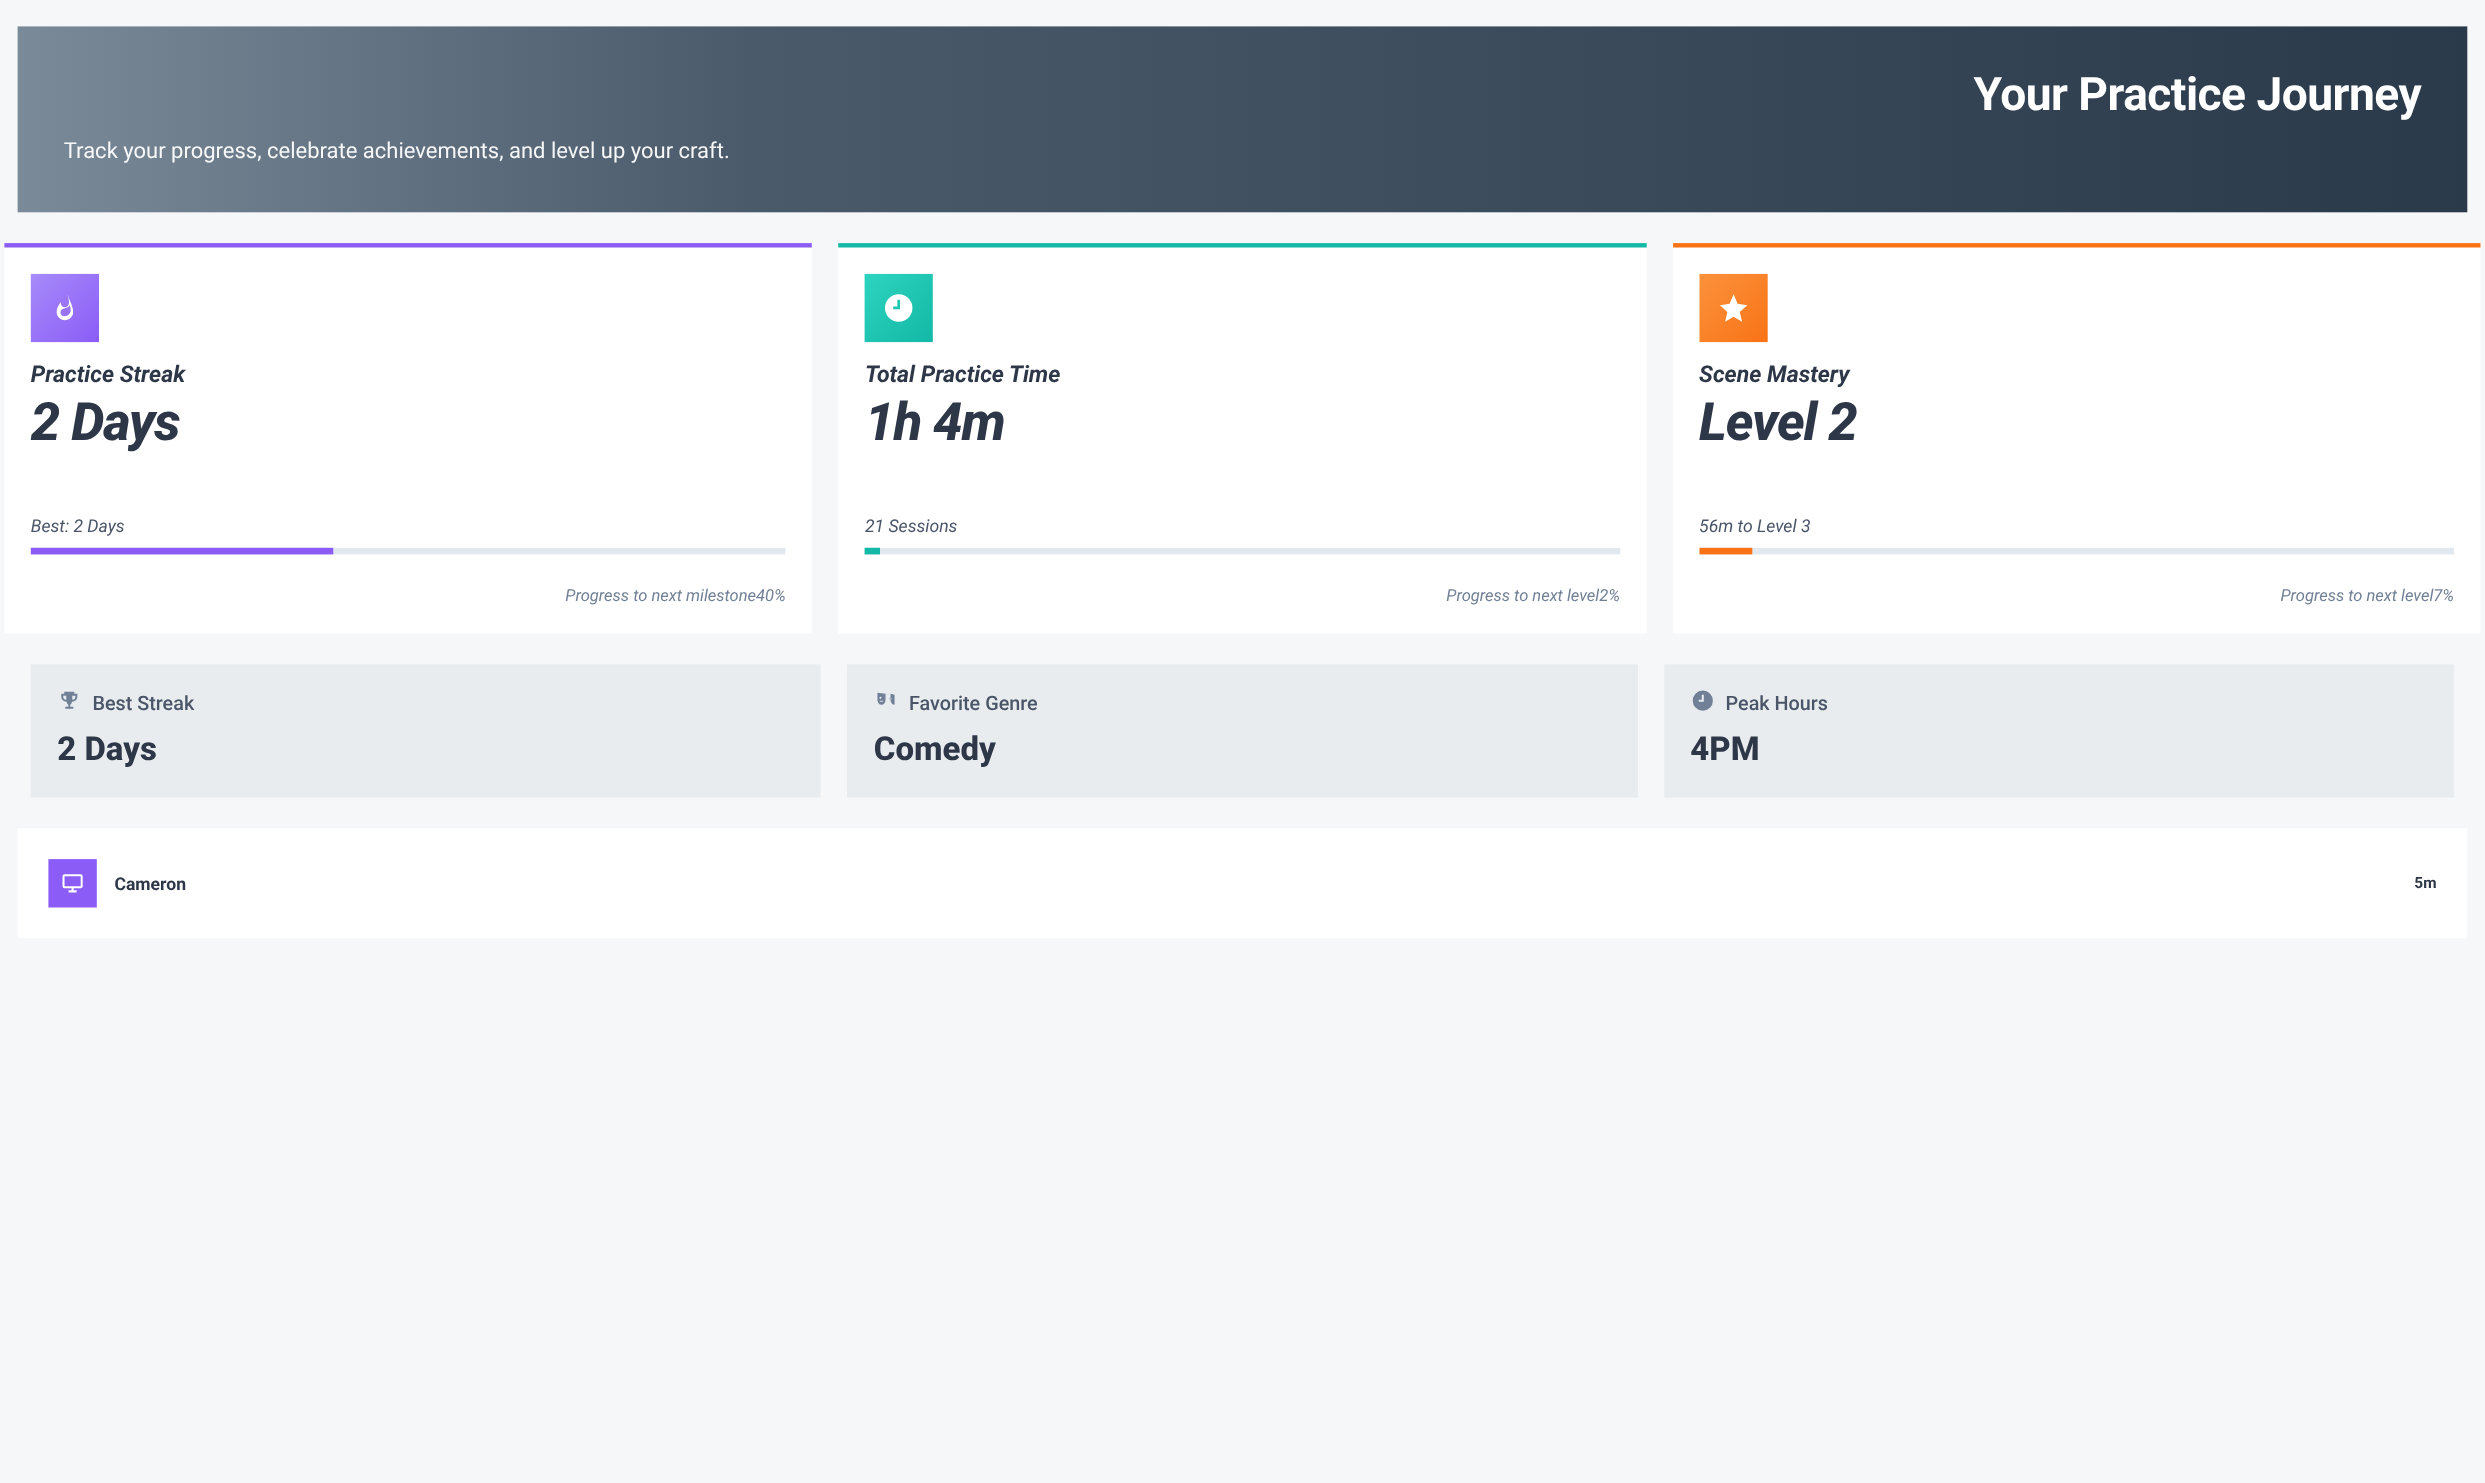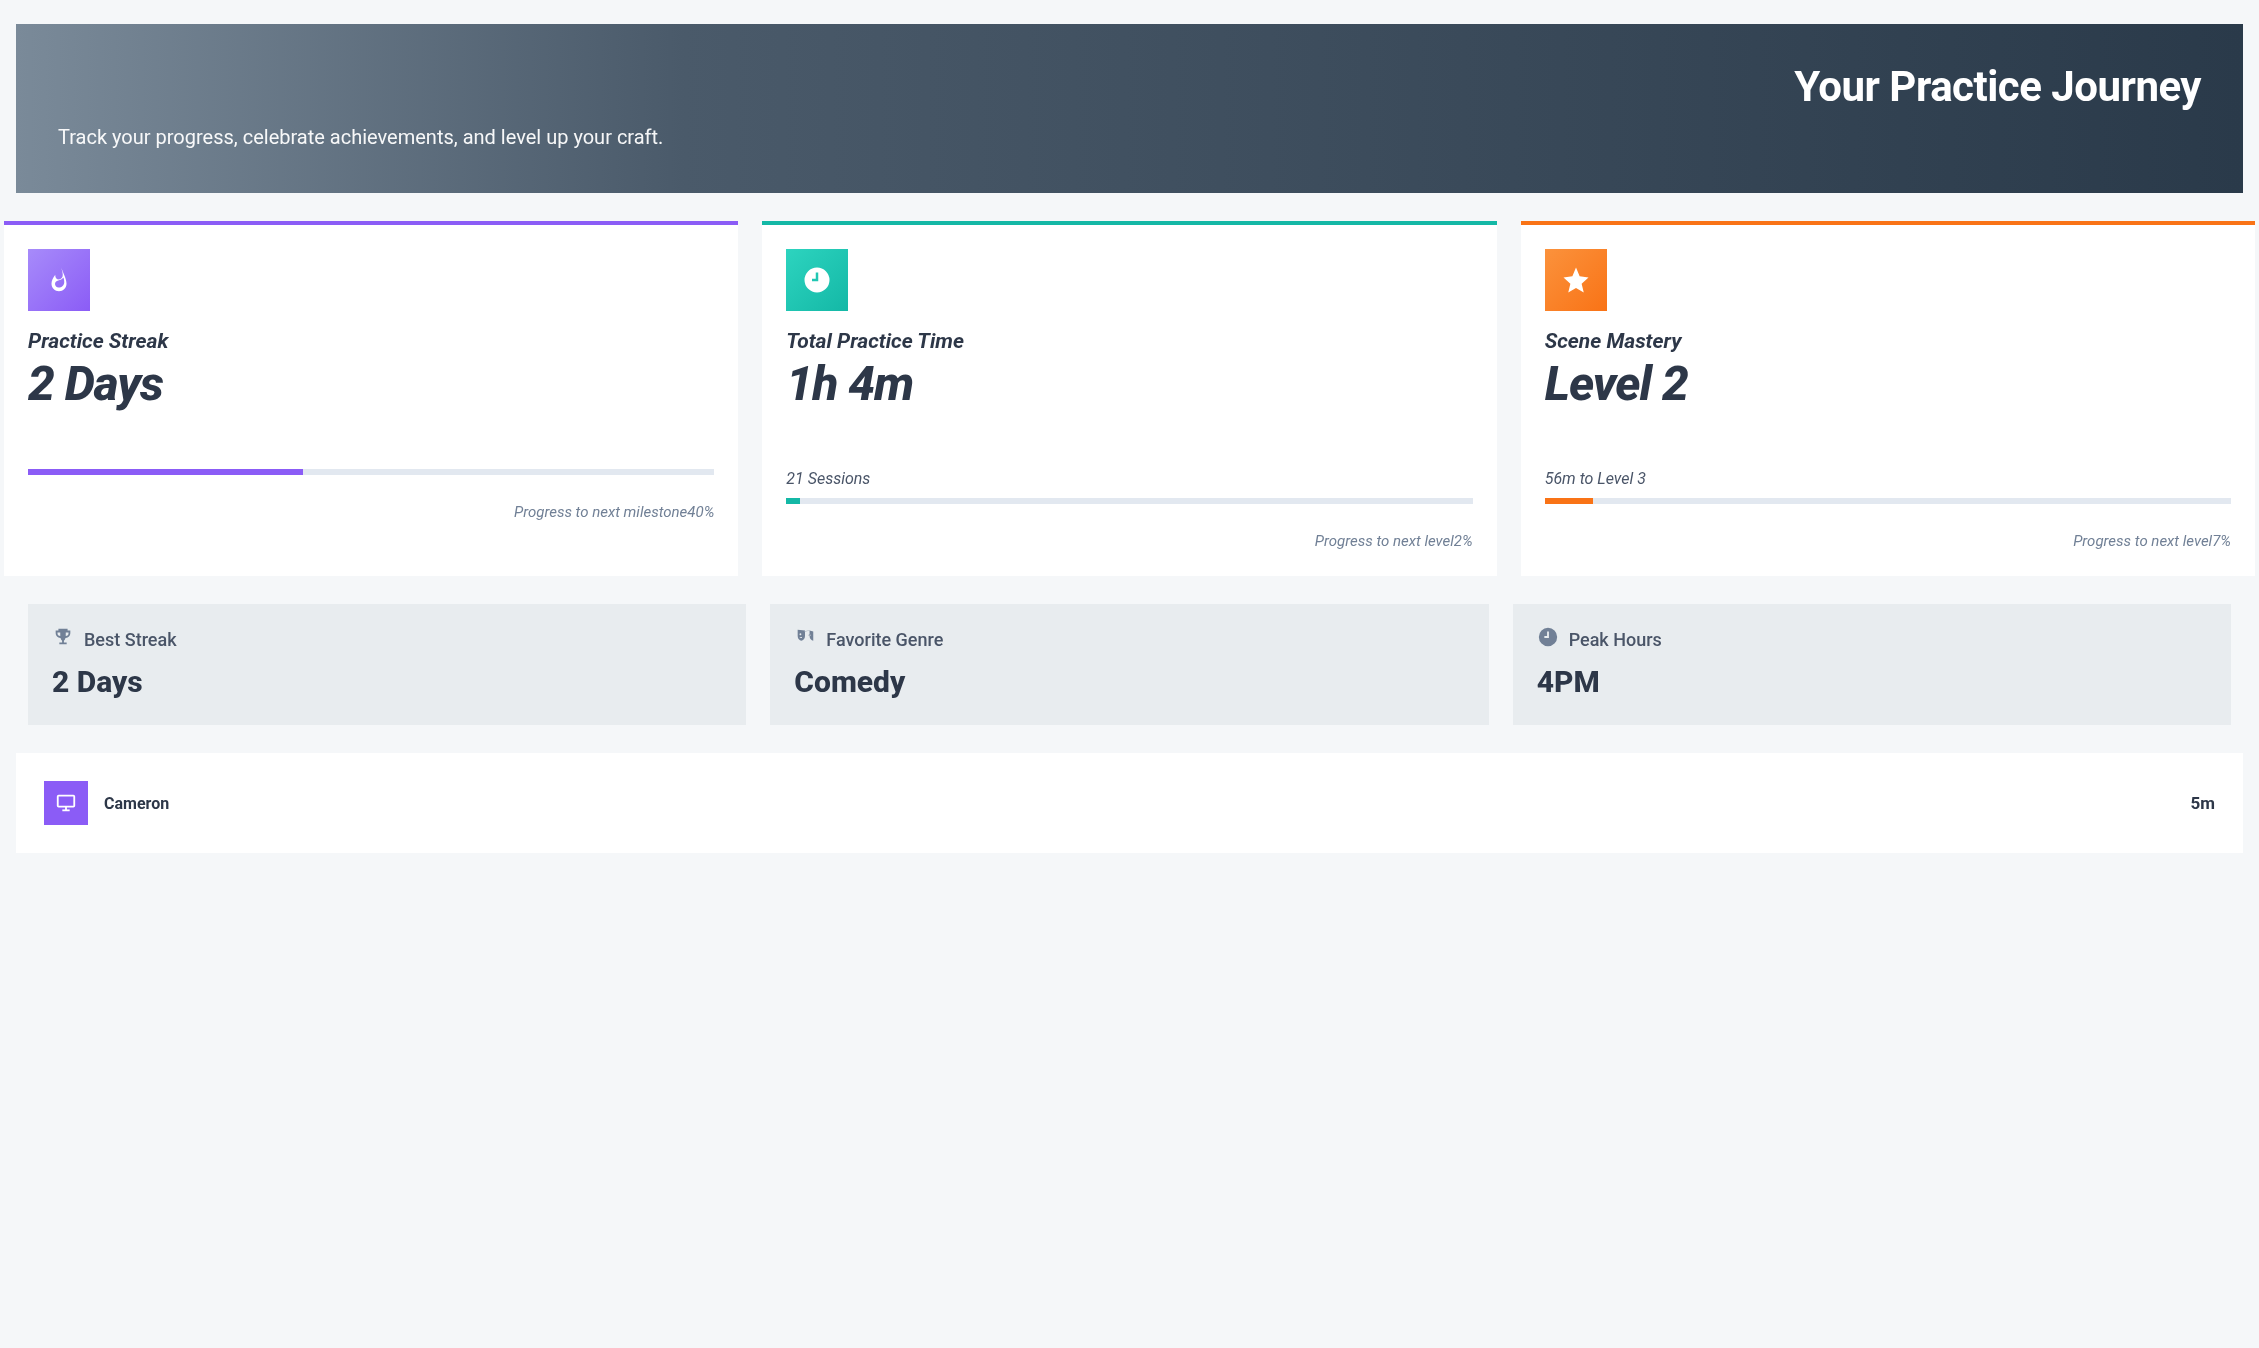--- a/index.html
+++ b/index.html
@@ -157,21 +157,21 @@
   align-items: center;
   justify-content: center;
 }
 .session-icon svg { width: 22px; height: 22px; fill: #fff; stroke: #fff; }
 .session-title {
   font-size: 16px;
   font-weight: 700;
   color: #2d3748;
 }
 .session-duration {
-  font-size: 17px;
+  font-size: 14px;
   font-weight: 700;
   color: #2d3748;
 }
 </style>
 </head>
 <body>
 
 <div class="hero">
   <h1>Your Practice Journey</h1>
   <p>Track your progress, celebrate achievements, and level up your craft.</p>
@@ -181,20 +181,21 @@
 
   <div class="card purple">
     <div class="icon-box purple">
       <svg viewBox="0 0 24 24">
           <path d="M12 2C12 2 7 7 7 12c0 2.8 2.2 5 5 5s5-2.2 5-5c0-1.5-.6-2.9-1.5-4 0 0 .5 2-1 3.5C13 13 12 11 12 9c0-3 2-5 2-5s-1-2-2-2zm0 18c-3.3 0-6-2.7-6-6 0-1 .2-2 .5-2.9C7 14 9.2 16 12 16s5-2 5.5-4.9c.3.9.5 1.9.5 2.9 0 3.3-2.7 6-6 6z" opacity="0"></path>
           <path d="M13.5 1.5S15 5 15 8c0 1.9-1.2 3.5-3.1 3.5C10 11.5 9 10 9 8.1l.03-.4C7.2 9.9 6 12.7 6 15c0 3.3 2.7 6 6 6s6-2.7 6-6c0-4-2.2-7.7-4.5-13.5zM11.7 18c-1.6 0-2.9-1.3-2.9-2.8 0-1.5 1-2.5 2.6-2.8 1.6-.3 3.3-1.1 4.2-2.4.4 1.2.6 2.4.6 3.7 0 2.4-2 4.3-4.5 4.3z"></path>
         </svg>
     </div>
     <div class="card-label">Practice Streak</div>
     <div class="card-value">2 Days</div>
+    <div class="card-sub">Best: 2 Days</div>
     <div class="progress-bar">
       <div class="progress-fill purple" style="width:40%"></div>
     </div>
     <div class="progress-meta">
       <span>Progress to next milestone</span>
       <span>40%</span>
     </div>
   </div>
 
   <div class="card teal">

